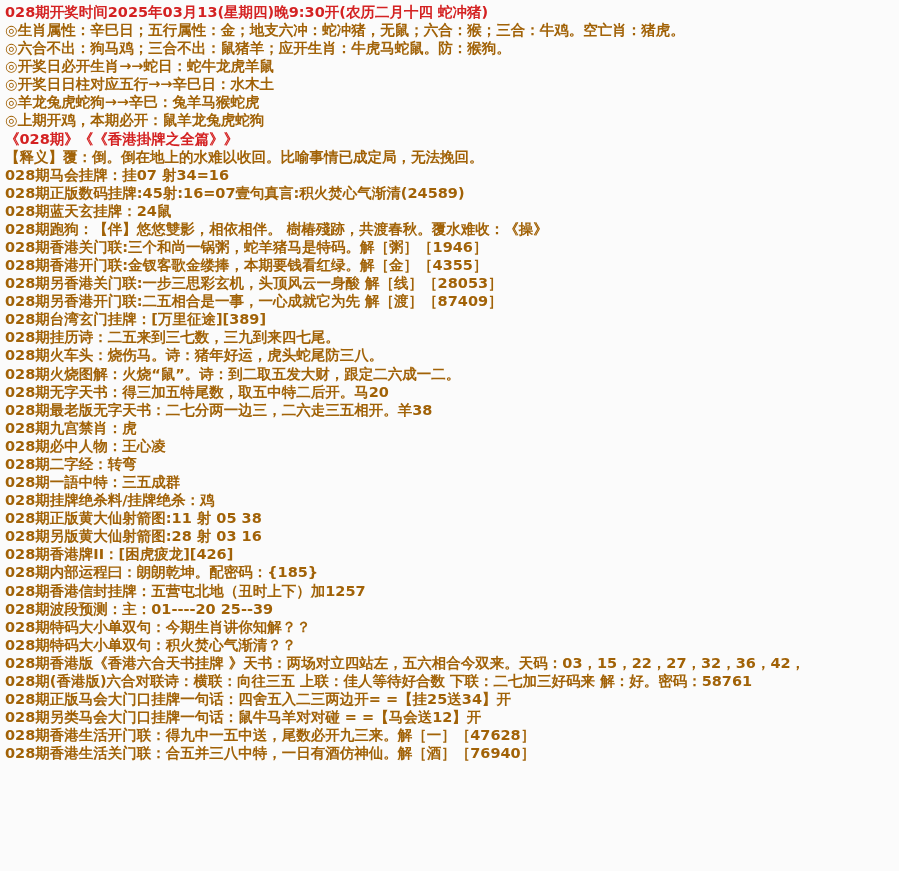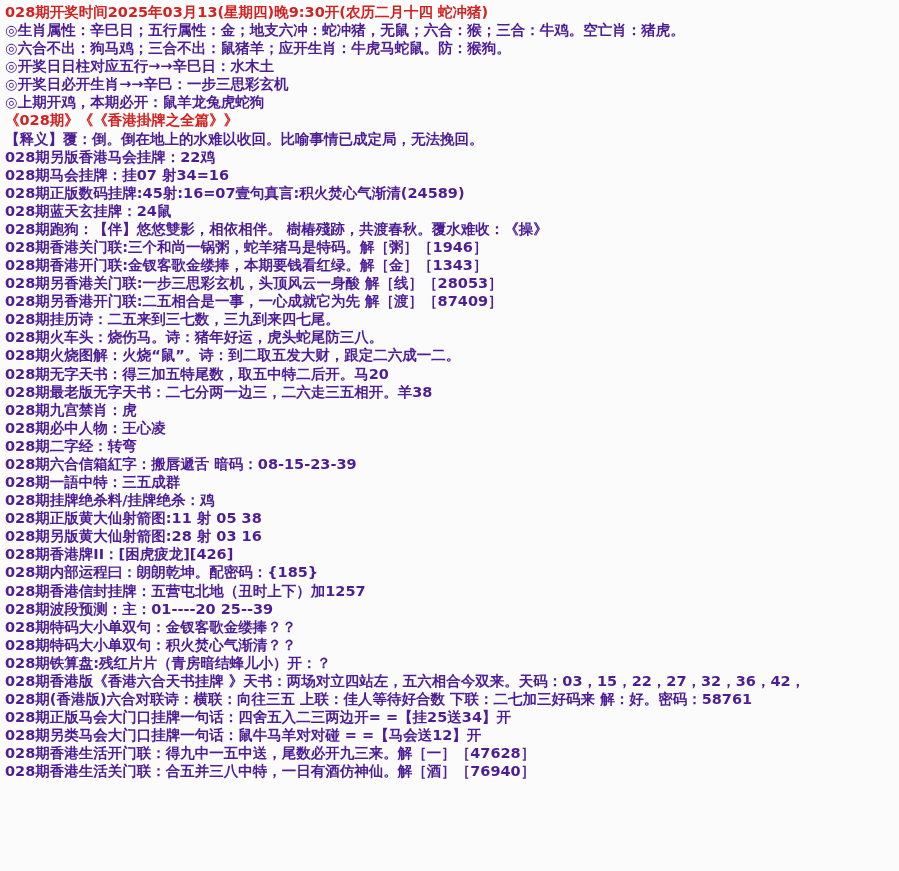--- a/index.html
+++ b/index.html
@@ -18,70 +18,69 @@
   }
   .doc-lines {
     width: 100%;
   }
   .doc-line {
     font-family: "DejaVu Sans", "Liberation Sans", sans-serif;
     font-weight: 700;
     font-size: 14.5px;
     line-height: 18.08px;
     height: 18.08px;
-    color: #4c1d95;
+    color: #a16207;
     white-space: nowrap;
     letter-spacing: 0px;
   }
   .doc-line.red {
     color: #d42222;
   }
 </style>
 </head>
 <body>
 
 <main class="page">
   <div class="doc-lines" id="doc-lines">
       <div class="doc-line red">028期开奖时间2025年03月13(星期四)晚9:30开(农历二月十四 蛇冲猪)</div>
       <div class="doc-line">◎生肖属性：辛巳日；五行属性：金；地支六冲：蛇冲猪，无鼠；六合：猴；三合：牛鸡。空亡肖：猪虎。</div>
       <div class="doc-line">◎六合不出：狗马鸡；三合不出：鼠猪羊；应开生肖：牛虎马蛇鼠。防：猴狗。</div>
+      <div class="doc-line">◎开奖日必开生肖→→蛇日：蛇牛龙虎羊鼠</div>
       <div class="doc-line">◎开奖日日柱对应五行→→辛巳日：水木土</div>
-      <div class="doc-line">◎开奖日必开生肖→→辛巳：一步三思彩玄机</div>
+      <div class="doc-line">◎羊龙兔虎蛇狗→→辛巳：兔羊马猴蛇虎</div>
       <div class="doc-line">◎上期开鸡，本期必开：鼠羊龙兔虎蛇狗</div>
       <div class="doc-line red">《028期》《《香港掛牌之全篇》》</div>
       <div class="doc-line">【释义】覆：倒。倒在地上的水难以收回。比喻事情已成定局，无法挽回。</div>
-      <div class="doc-line">028期另版香港马会挂牌：22鸡</div>
       <div class="doc-line">028期马会挂牌：挂07 射34=16</div>
       <div class="doc-line">028期正版数码挂牌:45射:16=07壹句真言:积火焚心气渐清(24589)</div>
       <div class="doc-line">028期蓝天玄挂牌：24鼠</div>
       <div class="doc-line">028期跑狗：【伴】悠悠雙影，相依相伴。 樹椿殘跡，共渡春秋。覆水难收：《操》</div>
       <div class="doc-line">028期香港关门联:三个和尚一锅粥，蛇羊猪马是特码。解［粥］［1946］</div>
-      <div class="doc-line">028期香港开门联:金钗客歌金缕捧，本期要钱看红绿。解［金］［1343］</div>
+      <div class="doc-line">028期香港开门联:金钗客歌金缕捧，本期要钱看红绿。解［金］［4355］</div>
       <div class="doc-line">028期另香港关门联:一步三思彩玄机，头顶风云一身酸 解［线］［28053］</div>
       <div class="doc-line">028期另香港开门联:二五相合是一事，一心成就它为先 解［渡］［87409］</div>
+      <div class="doc-line">028期台湾玄门挂牌：[万里征途][389]</div>
       <div class="doc-line">028期挂历诗：二五来到三七数，三九到来四七尾。</div>
       <div class="doc-line">028期火车头：烧伤马。诗：猪年好运，虎头蛇尾防三八。</div>
       <div class="doc-line">028期火烧图解：火烧“鼠”。诗：到二取五发大财，跟定二六成一二。</div>
       <div class="doc-line">028期无字天书：得三加五特尾数，取五中特二后开。马20</div>
       <div class="doc-line">028期最老版无字天书：二七分两一边三，二六走三五相开。羊38</div>
       <div class="doc-line">028期九宫禁肖：虎</div>
       <div class="doc-line">028期必中人物：王心凌</div>
       <div class="doc-line">028期二字经：转弯</div>
-      <div class="doc-line">028期六合信箱紅字：搬唇遞舌 暗码：08-15-23-39</div>
       <div class="doc-line">028期一語中特：三五成群</div>
       <div class="doc-line">028期挂牌绝杀料/挂牌绝杀：鸡</div>
       <div class="doc-line">028期正版黄大仙射箭图:11 射 05 38</div>
       <div class="doc-line">028期另版黄大仙射箭图:28 射 03 16</div>
       <div class="doc-line">028期香港牌II：[困虎疲龙][426]</div>
       <div class="doc-line">028期内部运程曰：朗朗乾坤。配密码：{185}</div>
       <div class="doc-line">028期香港信封挂牌：五营屯北地（丑时上下）加1257</div>
       <div class="doc-line">028期波段预测：主：01----20 25--39</div>
-      <div class="doc-line">028期特码大小单双句：金钗客歌金缕捧？？</div>
+      <div class="doc-line">028期特码大小单双句：今期生肖讲你知解？？</div>
       <div class="doc-line">028期特码大小单双句：积火焚心气渐清？？</div>
-      <div class="doc-line">028期铁算盘:残红片片（青房暗结蜂儿小）开：？</div>
       <div class="doc-line">028期香港版《香港六合天书挂牌 》天书：两场对立四站左，五六相合今双来。天码：03，15，22，27，32，36，42，</div>
       <div class="doc-line">028期(香港版)六合对联诗：横联：向往三五 上联：佳人等待好合数 下联：二七加三好码来 解：好。密码：58761</div>
       <div class="doc-line">028期正版马会大门口挂牌一句话：四舍五入二三两边开= =【挂25送34】开</div>
       <div class="doc-line">028期另类马会大门口挂牌一句话：鼠牛马羊对对碰 = =【马会送12】开</div>
       <div class="doc-line">028期香港生活开门联：得九中一五中送，尾数必开九三来。解［一］［47628］</div>
       <div class="doc-line">028期香港生活关门联：合五并三八中特，一日有酒仿神仙。解［酒］［76940］</div>
     </div>
 </main>
 
 </body></html>

